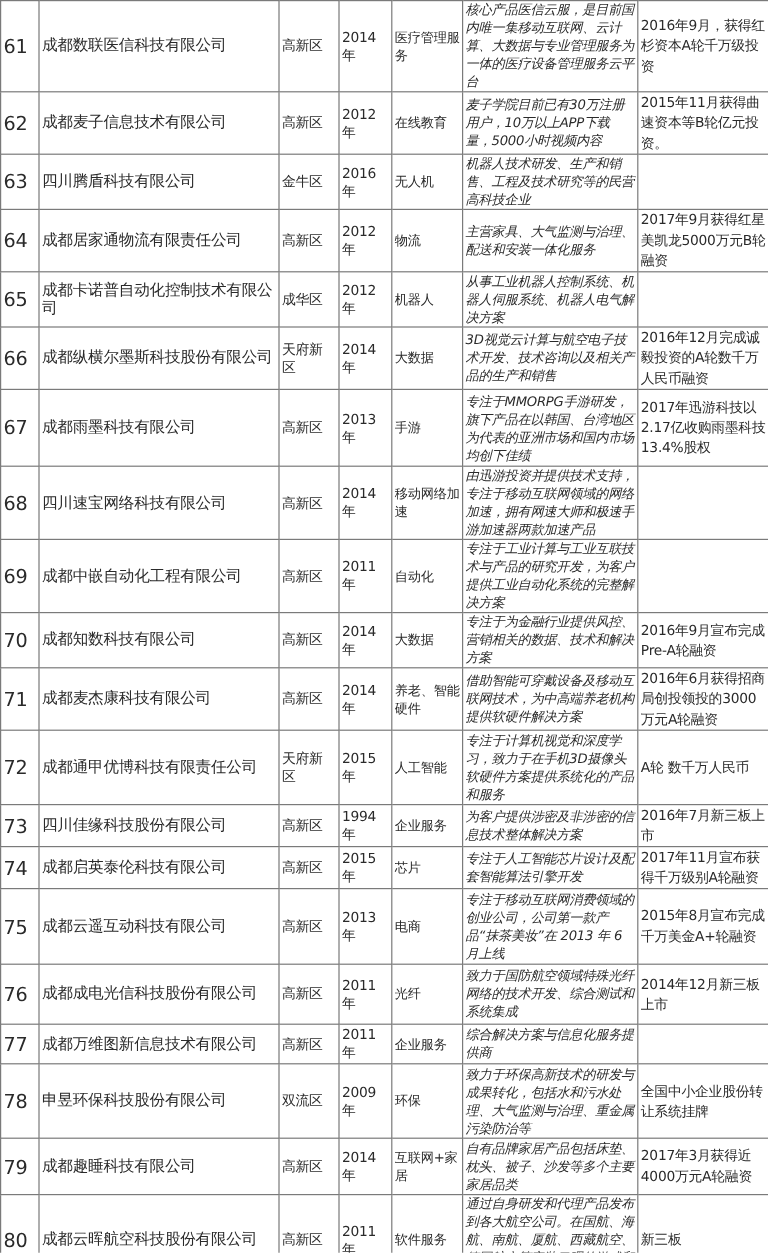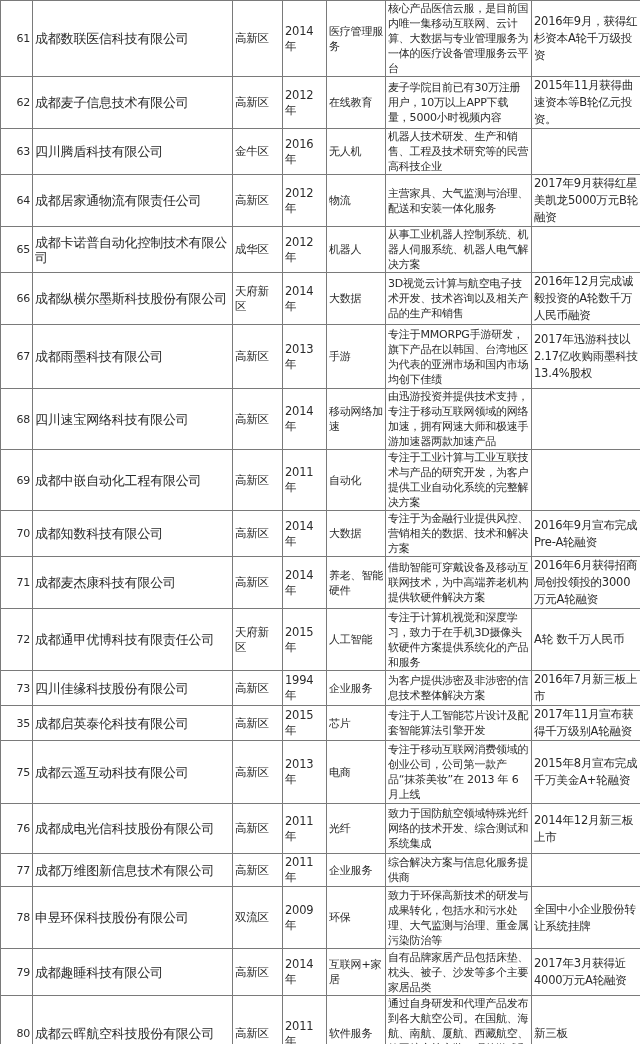--- a/index.html
+++ b/index.html
@@ -1,22 +1,22 @@
 <!DOCTYPE html>
 <html><head>
 <meta charset="utf-8">
 <style>
   html, body { margin: 0; padding: 0; background: #ffffff; }
   body { width: 640px; height: 1044px; overflow: hidden; font-family: "DejaVu Sans", sans-serif; color: #222; }
   table { border-collapse: collapse; table-layout: fixed; width: 640px; }
   td { border: 1px solid #7a7a7a; font-size: 11px; line-height: 15px; padding: 0 2px; vertical-align: middle; letter-spacing: -0.2px; color: #2a2a2a; }
-  td.num { text-align: right; font-size: 11px; margin-top: 24px; }
+  td.num { text-align: left; font-size: 16px; margin-top: 24px; }
   td.name { font-size: 13px; }
   td.dist, td.year { font-size: 11.5px; }
-  td.desc { line-height: 15px; }
+  td.desc { line-height: 15px; font-style: italic; }
   td.fund { font-size: 11.5px; line-height: 17px; }
   col.c0 { width: 32px; } col.c1 { width: 200px; } col.c2 { width: 50px; }
   col.c3 { width: 44px; } col.c4 { width: 59px; } col.c5 { width: 146px; } col.c6 { width: 109px; }
 </style>
 </head>
 <body>
 
 <table>
   <colgroup>
     <col class="c0">
@@ -139,21 +139,21 @@
       <tr style="height: 34px;">
         <td class="num">73</td>
         <td class="name">四川佳缘科技股份有限公司</td>
         <td class="dist">高新区</td>
         <td class="year">1994年</td>
         <td class="field">企业服务</td>
         <td class="desc">为客户提供涉密及非涉密的信息技术整体解决方案</td>
         <td class="fund">2016年7月新三板上市</td>
       </tr>
       <tr style="height: 34px;">
-        <td class="num">35</td>
+        <td class="num">74</td>
         <td class="name">成都启英泰伦科技有限公司</td>
         <td class="dist">高新区</td>
         <td class="year">2015年</td>
         <td class="field">芯片</td>
         <td class="desc">专注于人工智能芯片设计及配套智能算法引擎开发</td>
         <td class="fund">2017年11月宣布获得千万级别A轮融资</td>
       </tr>
       <tr style="height: 63px;">
         <td class="num">75</td>
         <td class="name">成都云遥互动科技有限公司</td>

